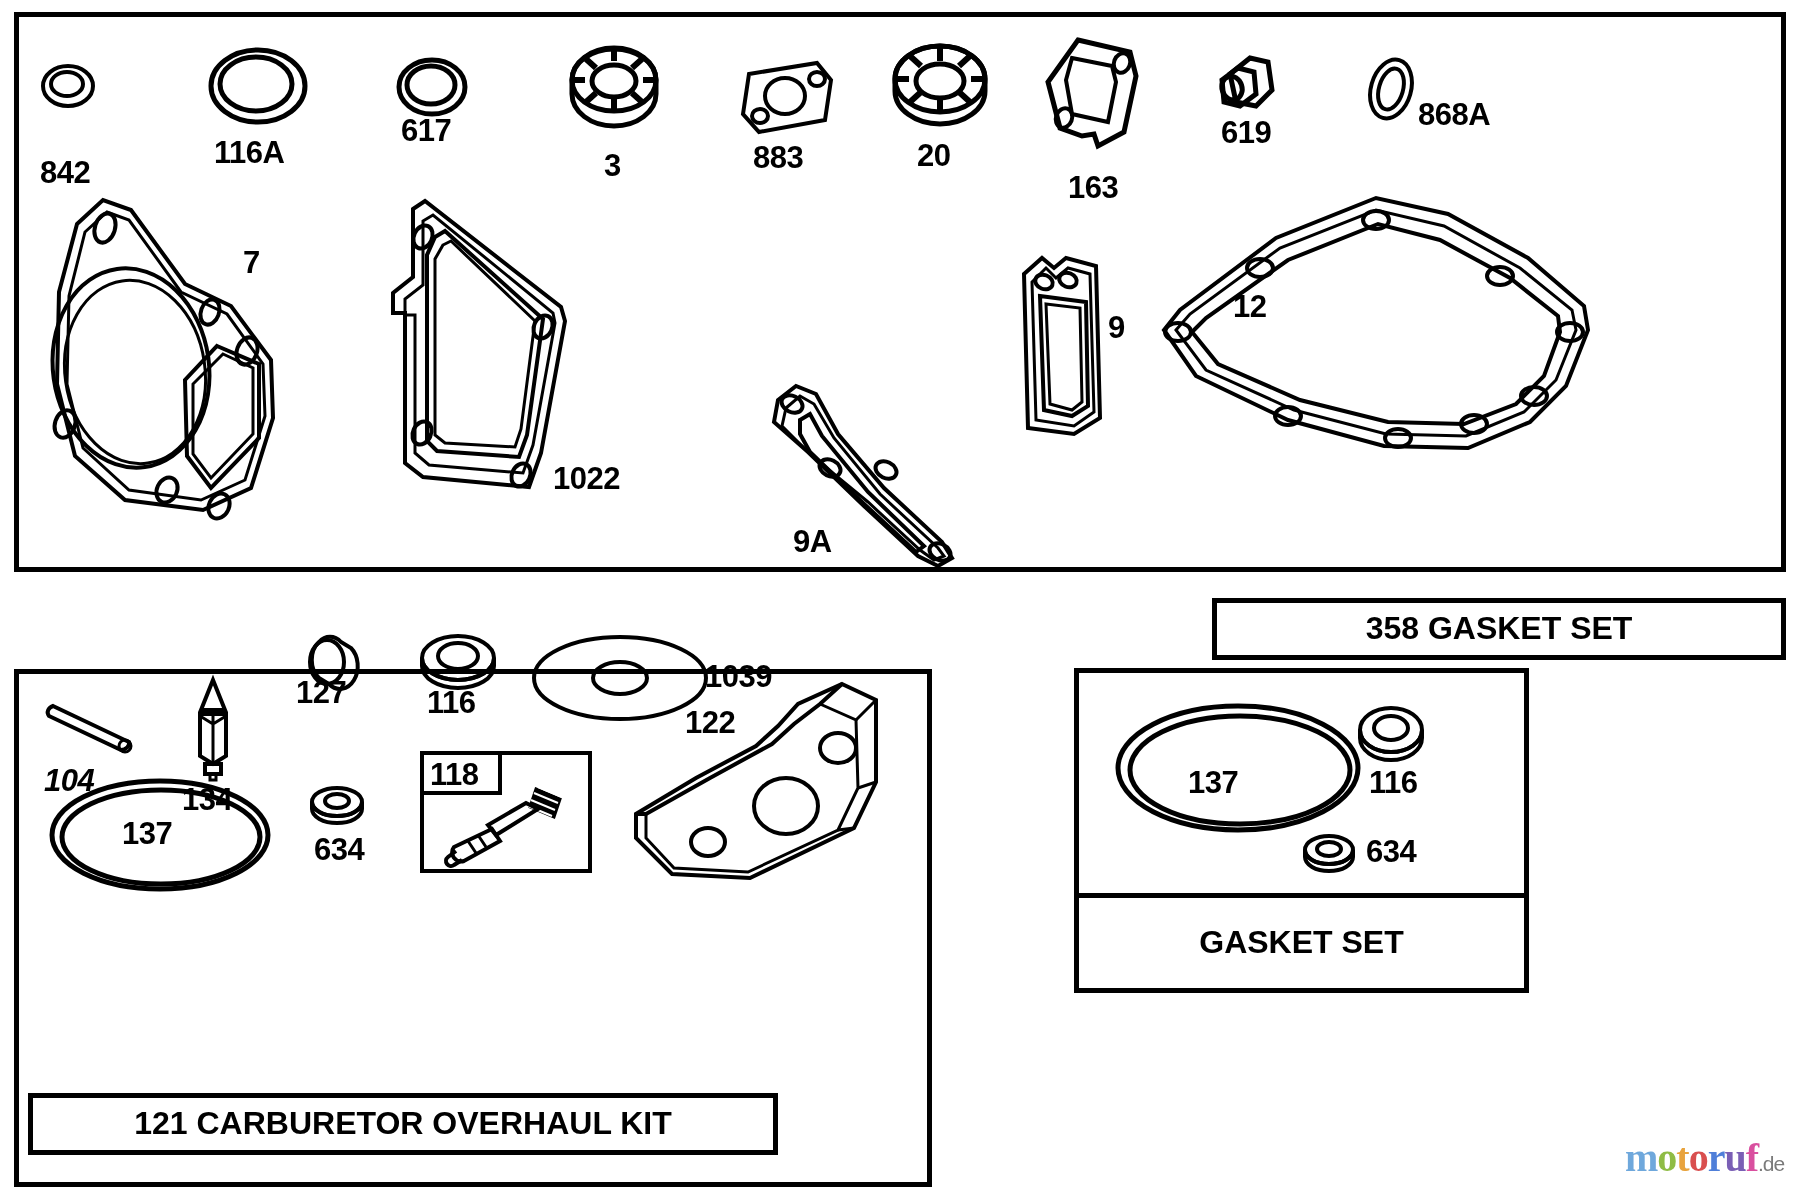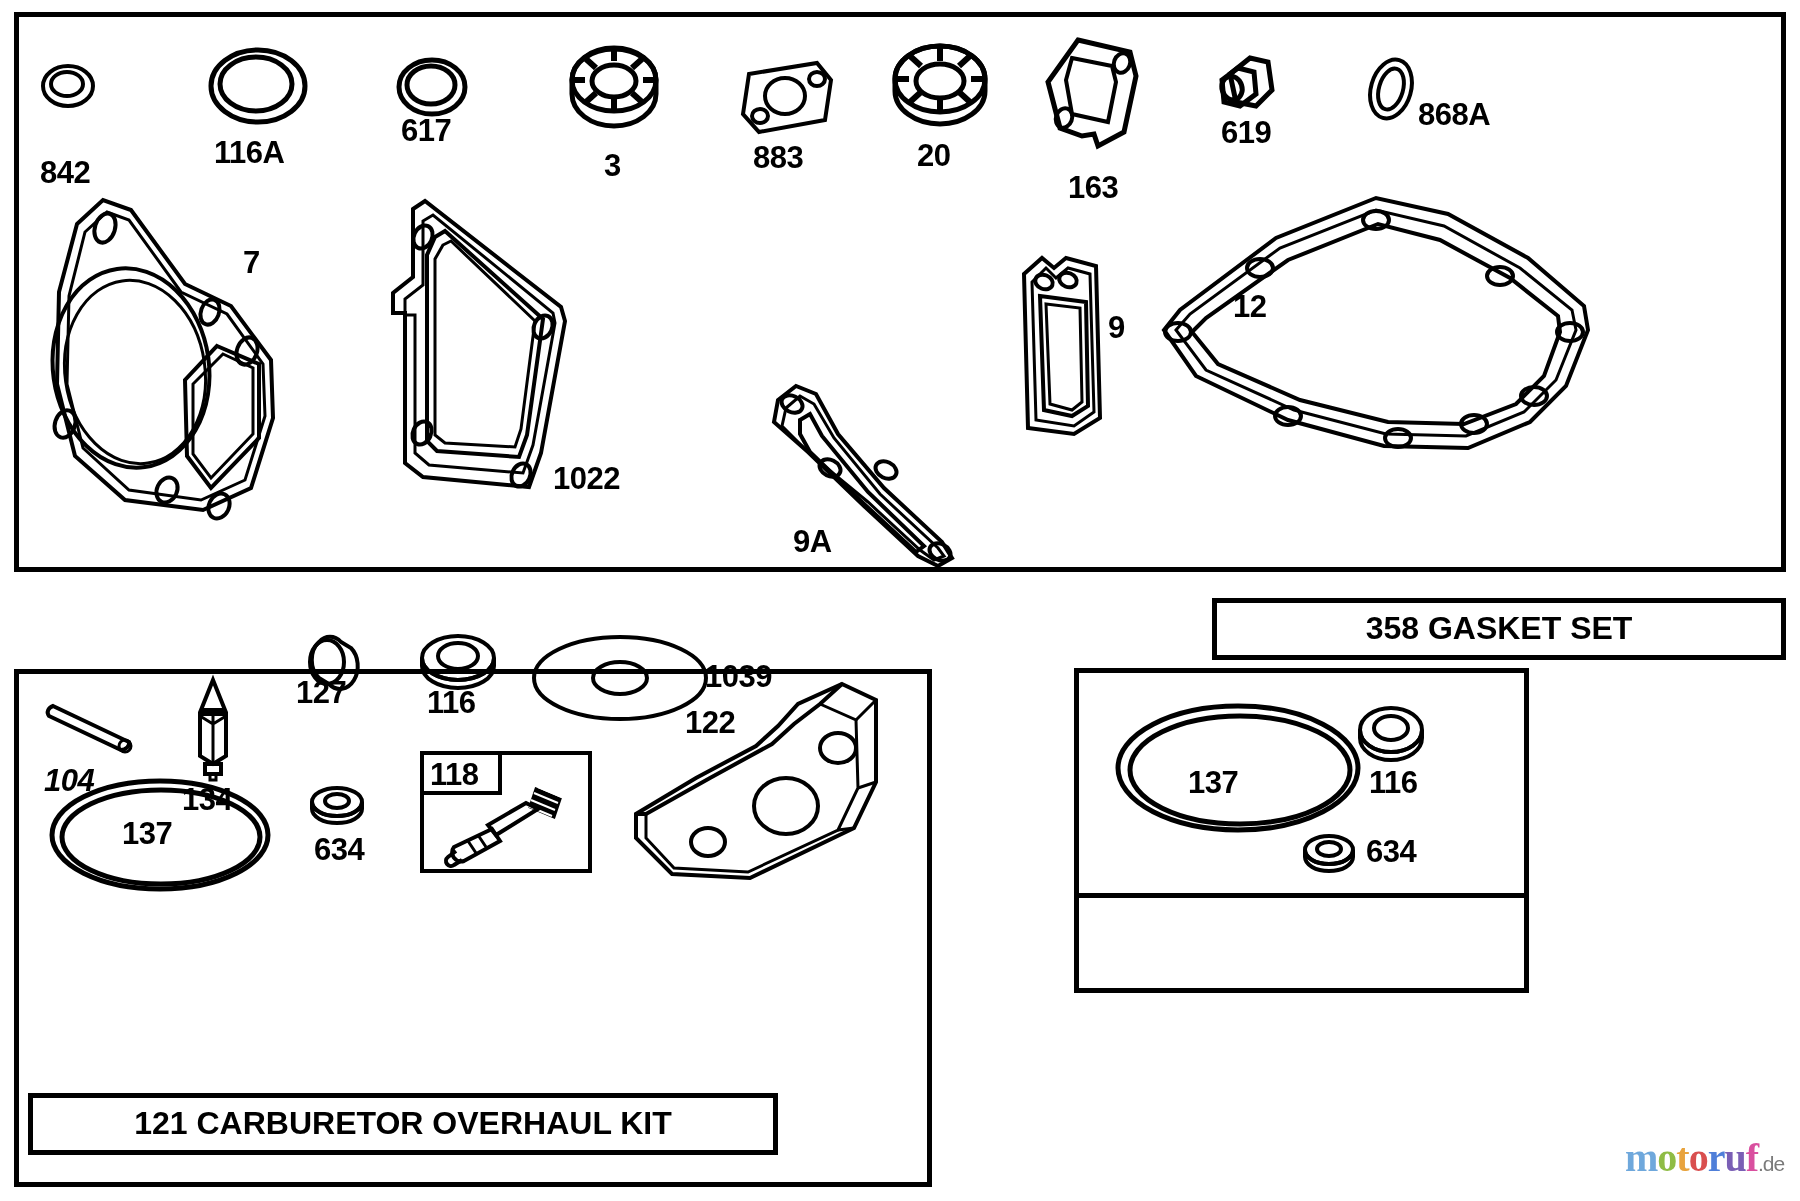--- a/index.html
+++ b/index.html
@@ -302,20 +302,21 @@
     <svg width="54" height="48" viewBox="0 0 54 48">
       <path d="M3 20 a24 14 0 0 0 48 0 v7 a24 14 0 0 1 -48 0 z" fill="none" stroke="#000" stroke-width="4"></path>
       <ellipse cx="27" cy="20" rx="24" ry="14" fill="none" stroke="#000" stroke-width="4"></ellipse>
       <ellipse cx="27" cy="19" rx="12" ry="7" fill="none" stroke="#000" stroke-width="4"></ellipse>
     </svg>
   </div>
   <div class="lbl partnum" style="left:1366px;top:834px;">634</div>
 
   <div class="setbox" style="left:1074px;top:893px;width:455px;height:100px;">
     <div>
+      <div class="settitle">GASKET SET</div>
     </div>
   </div>
 
   <div class="logo" style="left:1625px;top:1134px;">
     <span style="color:#6fa8dc;">m</span><span style="color:#8fbc45;">o</span><span style="color:#e8a33d;">t</span><span style="color:#d94f4f;">o</span><span style="color:#4f7fd9;">r</span><span style="color:#7a5fb5;">u</span><span style="color:#d94f9f;">f</span><span class="d">.de</span>
   </div>
 
 </div>
 
 </body></html>

